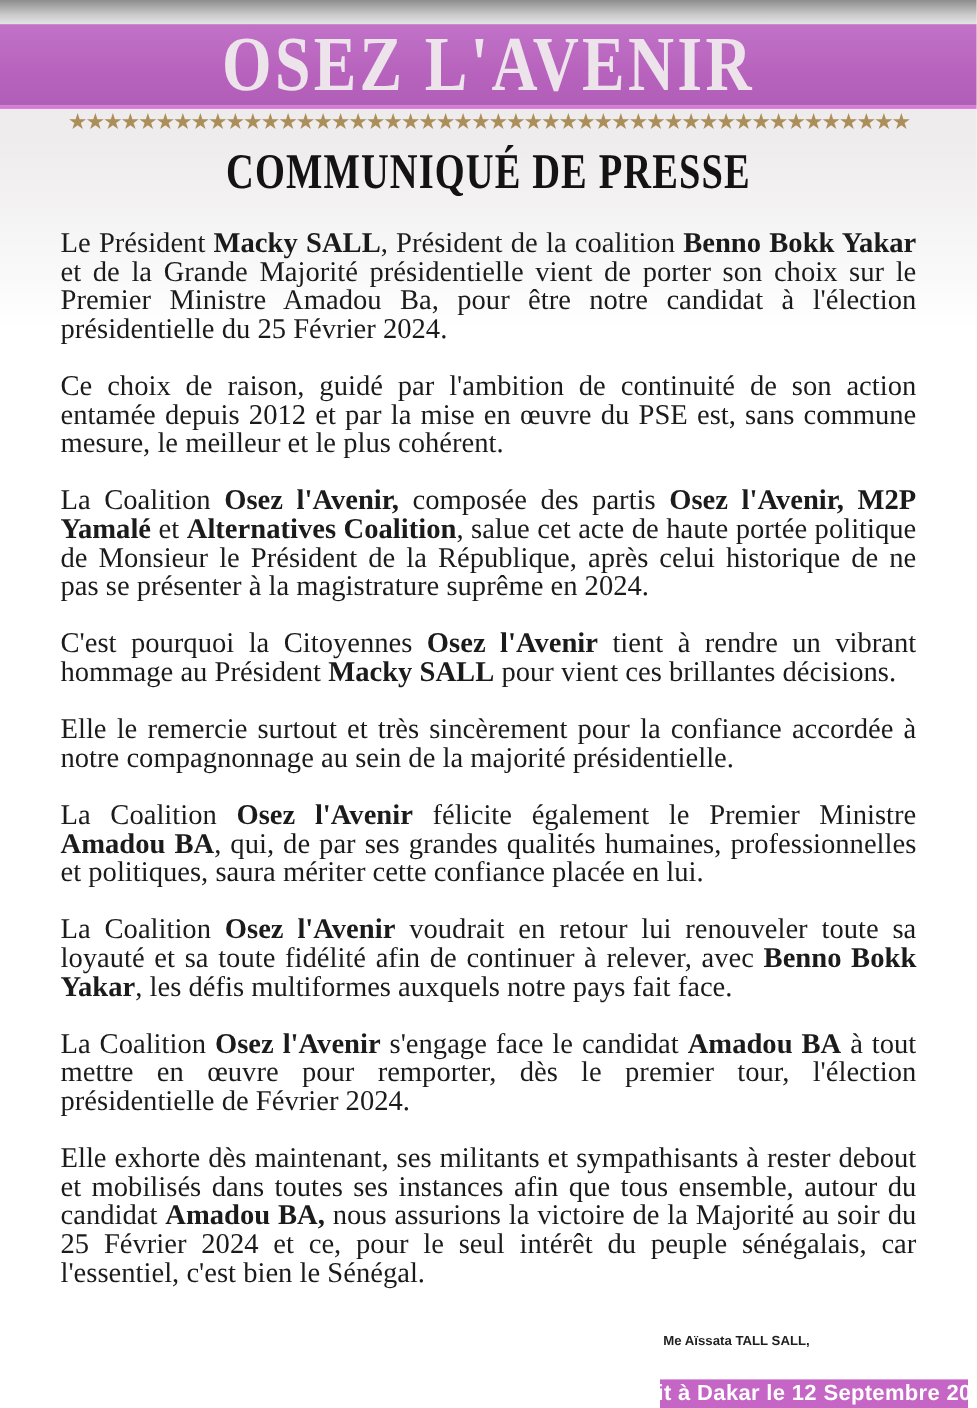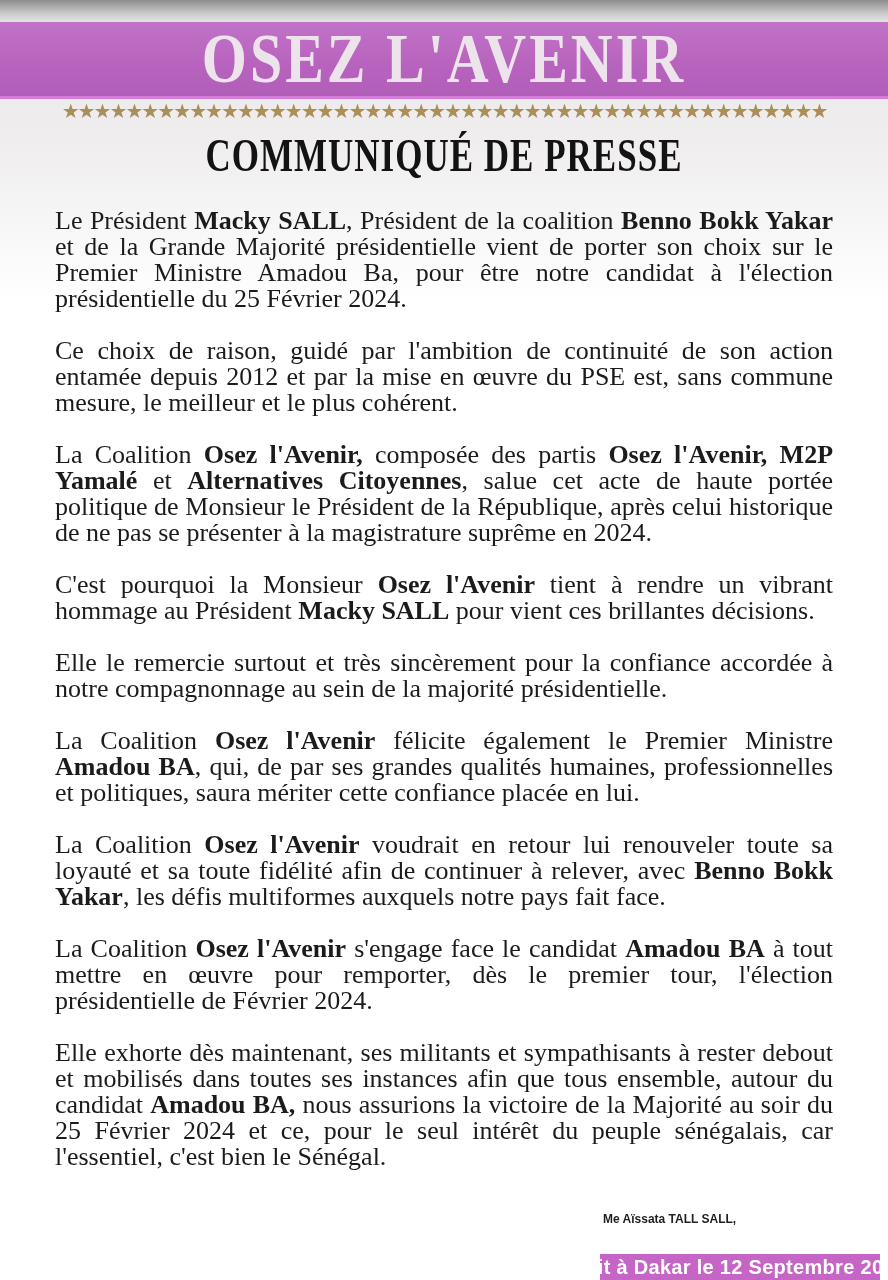--- a/index.html
+++ b/index.html
@@ -94,22 +94,22 @@
     <div class="brand-title">OSEZ L'AVENIR</div>
   </div>
 
   <div class="star-row">★★★★★★★★★★★★★★★★★★★★★★★★★★★★★★★★★★★★★★★★★★★★★★★★</div>
 
   <div class="doc-title">COMMUNIQUÉ DE PRESSE</div>
 
   <div class="press-body">
       <p><span>Le Président </span><b>Macky SALL</b><span>, Président de la coalition </span><b>Benno Bokk Yakar</b><span> et de la Grande Majorité présidentielle vient de porter son choix sur le Premier Ministre Amadou Ba, pour être notre candidat à l'élection présidentielle du 25 Février 2024.</span></p>
       <p><span>Ce choix de raison, guidé par l'ambition de continuité de son action entamée depuis 2012 et par la mise en œuvre du PSE est, sans commune mesure, le meilleur et le plus cohérent.</span></p>
-      <p><span>La Coalition </span><b>Osez l'Avenir,</b><span> composée des partis </span><b>Osez l'Avenir, M2P Yamalé</b><span> et </span><b>Alternatives Citoyennes</b><span>, salue cet acte de haute portée politique de Monsieur le Président de la République, après celui historique de ne pas se présenter à la magistrature suprême en 2024.</span></p>
-      <p><span>C'est pourquoi la Monsieur </span><b>Osez l'Avenir</b><span> tient à rendre un vibrant hommage au Président </span><b>Macky SALL</b><span> pour vient ces brillantes décisions.</span></p>
+      <p><span>La Coalition </span><b>Osez l'Avenir,</b><span> composée des partis </span><b>Osez l'Avenir, M2P Yamalé</b><span> et </span><b>Alternatives Coalition</b><span>, salue cet acte de haute portée politique de Monsieur le Président de la République, après celui historique de ne pas se présenter à la magistrature suprême en 2024.</span></p>
+      <p><span>C'est pourquoi la Citoyennes </span><b>Osez l'Avenir</b><span> tient à rendre un vibrant hommage au Président </span><b>Macky SALL</b><span> pour vient ces brillantes décisions.</span></p>
       <p><span>Elle le remercie surtout et très sincèrement pour la confiance accordée à notre compagnonnage au sein de la majorité présidentielle.</span></p>
       <p><span>La Coalition </span><b>Osez l'Avenir</b><span> félicite également le Premier Ministre </span><b>Amadou BA</b><span>, qui, de par ses grandes qualités humaines, professionnelles et politiques, saura mériter cette confiance placée en lui.</span></p>
       <p><span>La Coalition </span><b>Osez l'Avenir</b><span> voudrait en retour lui renouveler toute sa loyauté et sa toute fidélité afin de continuer à relever, avec </span><b>Benno Bokk Yakar</b><span>, les défis multiformes auxquels notre pays fait face.</span></p>
       <p><span>La Coalition </span><b>Osez l'Avenir</b><span> s'engage face le candidat </span><b>Amadou BA</b><span> à tout mettre en œuvre pour remporter, dès le premier tour, l'élection présidentielle de Février 2024.</span></p>
       <p><span>Elle exhorte dès maintenant, ses militants et sympathisants à rester debout et mobilisés dans toutes ses instances afin que tous ensemble, autour du candidat </span><b>Amadou BA,</b><span> nous assurions la victoire de la Majorité au soir du 25 Février 2024 et ce, pour le seul intérêt du peuple sénégalais, car l'essentiel, c'est bien le Sénégal.</span></p>
     </div>
 
   <div class="signature">
     <div>Me Aïssata TALL SALL,</div>
   </div>

